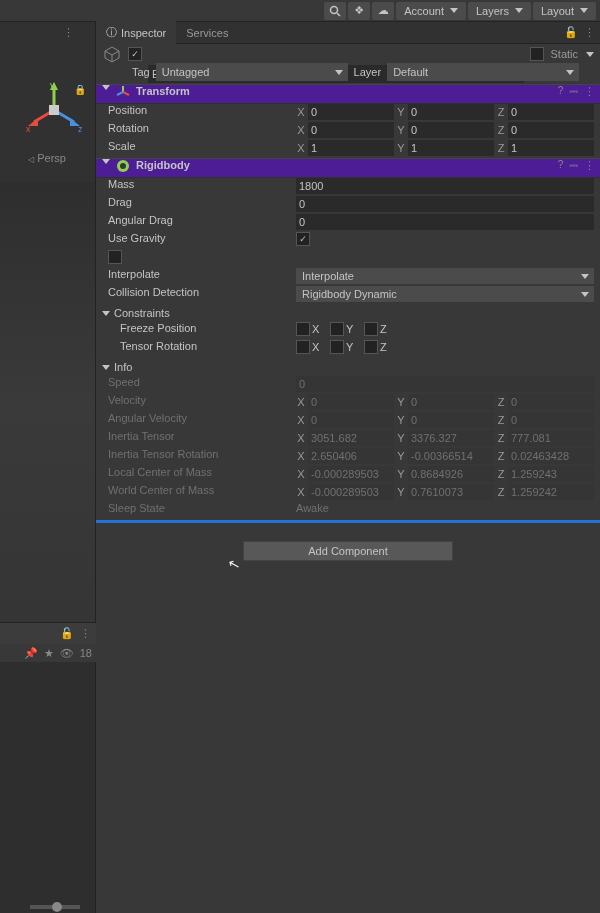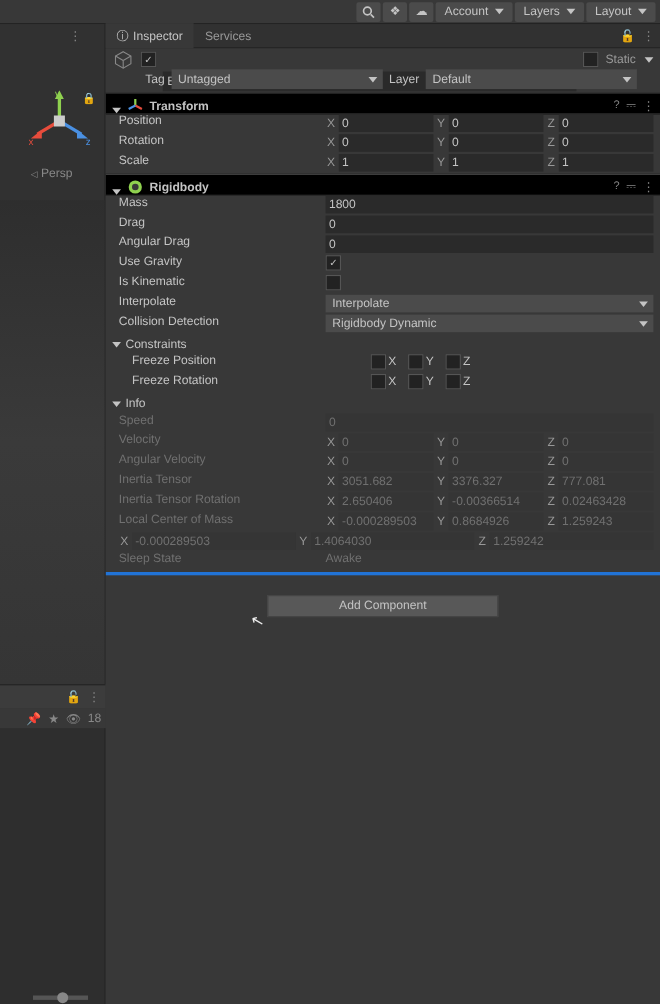--- a/index.html
+++ b/index.html
@@ -14,26 +14,26 @@
   .tab.active { background:#383838; color:#c4c4c4; }
   .inspector { position:absolute; top:44px; left:96px; right:0; bottom:0; background:#383838; overflow:hidden; }
   .hdr-row { display:flex; align-items:center; height:20px; padding:2px 6px; gap:6px; }
   .cube-icon { width:20px; height:20px; display:flex; align-items:center; justify-content:center; }
   .checkbox { width:14px; height:14px; background:#222; border:1px solid #555; display:inline-flex; align-items:center; justify-content:center; font-size:9px; color:#c4c4c4; }
   .name-field { flex:1; background:#2a2a2a; height:18px; padding:0 4px; display:flex; align-items:center; color:#c4c4c4;margin-top:39px; }
   .static-lbl { color:#999; }
   .tag-row { display:flex; align-items:center; height:20px; padding:0 21px 4px 36px; gap:6px;justify-content:flex-end; }
   .dropdown { background:#4b4b4b; height:18px; display:flex; align-items:center; padding:0 6px; position:relative; flex:1; color:#c4c4c4; }
   .dropdown .caret-down { position:absolute; right:5px; top:7px; }
-  .component-hdr { background:#000000; height:20px; display:flex; align-items:flex-end; padding:0 6px; gap:6px; border-bottom:1px solid #303030; border-top:1px solid #444; }
+  .component-hdr { background:#4c1d95; height:20px; display:flex; align-items:flex-start; padding:0 6px; gap:6px; border-bottom:1px solid #303030; border-top:1px solid #444; }
   .toggle-arrow { width:0;height:0;border-left:4px solid transparent;border-right:4px solid transparent;border-top:5px solid #c4c4c4; }
   .component-hdr .title { font-weight:bold; flex:1; }
   .component-hdr .right-icons { display:flex; gap:6px; color:#888; }
   .prop-row { display:flex; align-items:flex-start; height:18px; padding:0 6px 0 12px; }
-  .prop-row.sub { padding-left:24px;gap:41px; }
+  .prop-row.sub { padding-left:24px; }
   .prop-row.info { color:#707070; }
   .prop-label { width:188px; flex-shrink:0; }
   .prop-row.sub .prop-label { width:176px; }
   .prop-fields { flex:1; display:flex; gap:2px; align-items:center; }
   .xyz-label { width:10px; text-align:center; color:#999; }
   .input-field { flex:1; background:#2a2a2a; height:16px; padding:0 3px; display:flex; align-items:center; color:#c4c4c4; font-size:11px; overflow:hidden; white-space:nowrap; }
   .input-field.readonly { background:#353535; color:#707070; }
   .section-hdr { display:flex; align-items:center; height:18px; padding:0 24px 0 6px; gap:4px; }
   .section-hdr .toggle-arrow { transform:none; }
   .blue-line { height:3px; background:#2173d6; }
@@ -270,21 +270,20 @@
         </div>
       </div>
     </div>
   <div class="prop-row">
       <span class="prop-label">Use Gravity</span>
       <div class="prop-fields">
         <span class="checkbox">✓</span>
       </div>
     </div>
   <div class="prop-row">
-      <span class="prop-label">Is Kinematic</span>
       <div class="prop-fields">
         <span class="checkbox"></span>
       </div>
     </div>
   <div class="prop-row">
       <span class="prop-label">Interpolate</span>
       <div class="prop-fields">
         <div class="dropdown-full">
           <span>Interpolate</span>
           <span class="caret-down"></span>
@@ -310,21 +309,21 @@
     <div class="prop-fields">
       <span class="checkbox"></span>
         <span style="width:16px;">X</span>
       <span class="checkbox"></span>
         <span style="width:16px;">Y</span>
       <span class="checkbox"></span>
         <span style="width:16px;">Z</span>
     </div>
     </div>
   <div class="prop-row sub">
-      <span class="prop-label">Freeze Rotation</span>
+      <span class="prop-label">Tensor Rotation</span>
     <div class="prop-fields">
       <span class="checkbox"></span>
         <span style="width:16px;">X</span>
       <span class="checkbox"></span>
         <span style="width:16px;">Y</span>
       <span class="checkbox"></span>
         <span style="width:16px;">Z</span>
     </div>
     </div>
 
@@ -419,28 +418,29 @@
         <div class="input-field readonly">
           <span>0.8684926</span>
         </div>
     <span class="xyz-label">Z</span>
         <div class="input-field readonly">
           <span>1.259243</span>
         </div>
   </div>
     </div>
   <div class="prop-row info">
+      <span class="prop-label">World Center of Mass</span>
       <div class="prop-fields">
     <span class="xyz-label">X</span>
         <div class="input-field readonly">
           <span>-0.000289503</span>
         </div>
     <span class="xyz-label">Y</span>
         <div class="input-field readonly">
-          <span>1.4064030</span>
+          <span>0.7610073</span>
         </div>
     <span class="xyz-label">Z</span>
         <div class="input-field readonly">
           <span>1.259242</span>
         </div>
   </div>
     </div>
   <div class="prop-row info">
       <span class="prop-label">Sleep State</span>
       <div class="prop-fields">

